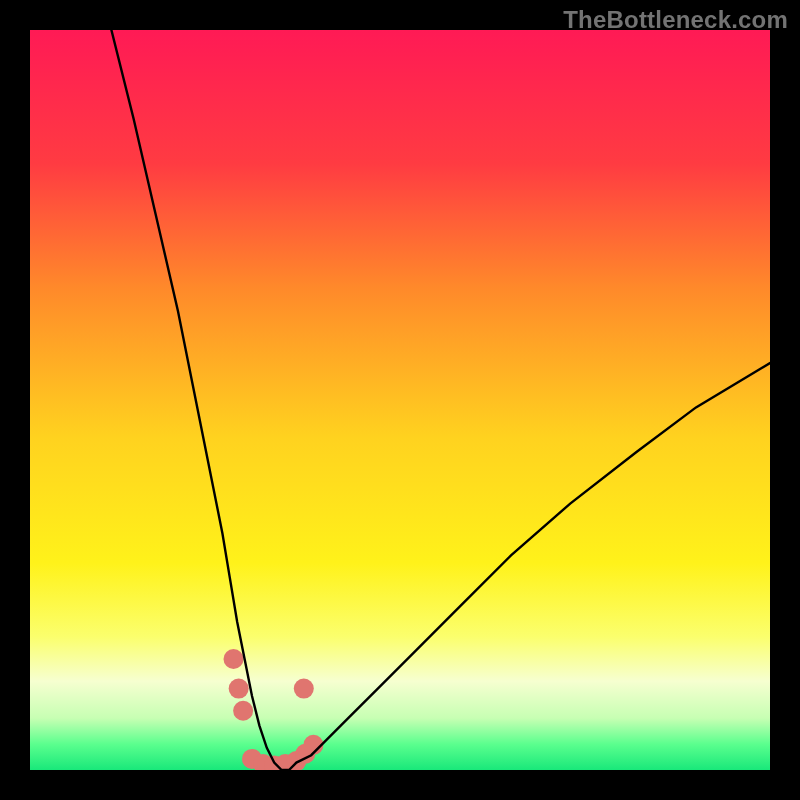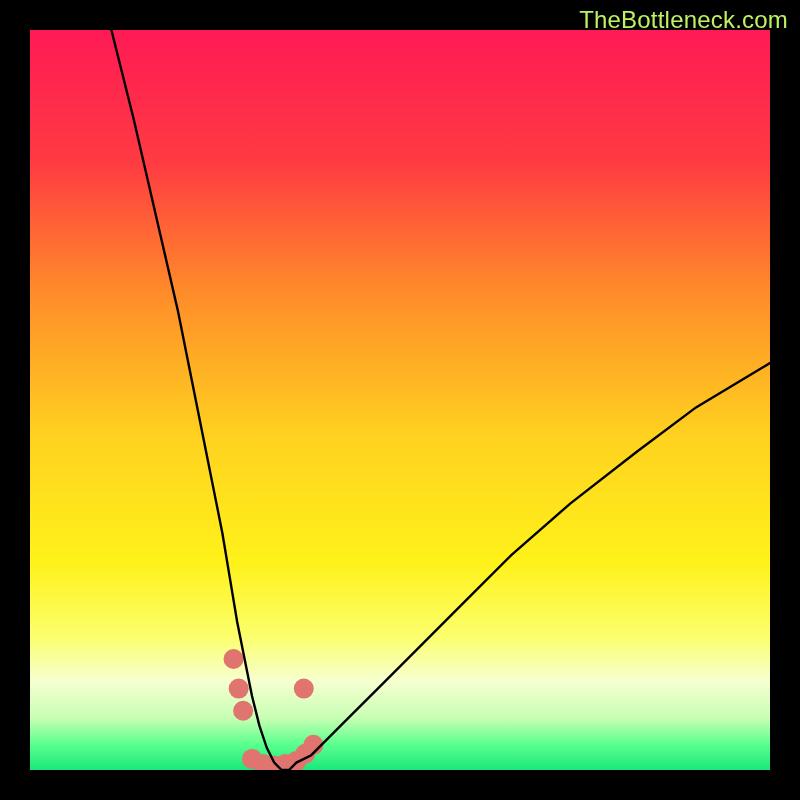--- a/index.html
+++ b/index.html
@@ -21,22 +21,22 @@
   .gradient-bg {
     position: absolute;
     left: 0; top: 0; right: 0; bottom: 0;
   }
   .watermark {
     position: absolute;
     top: 6px;
     right: 12px;
     font-family: Arial, Helvetica, sans-serif;
     font-size: 24px;
-    font-weight: 400;
-    color: #bef264;
+    font-weight: 700;
+    color: #737373;
     letter-spacing: 0.2px;
     z-index: 5;
   }
   svg.curve {
     position: absolute;
     left: 0; top: 0;
     width: 740px;
     height: 740px;
     z-index: 3;
   }

